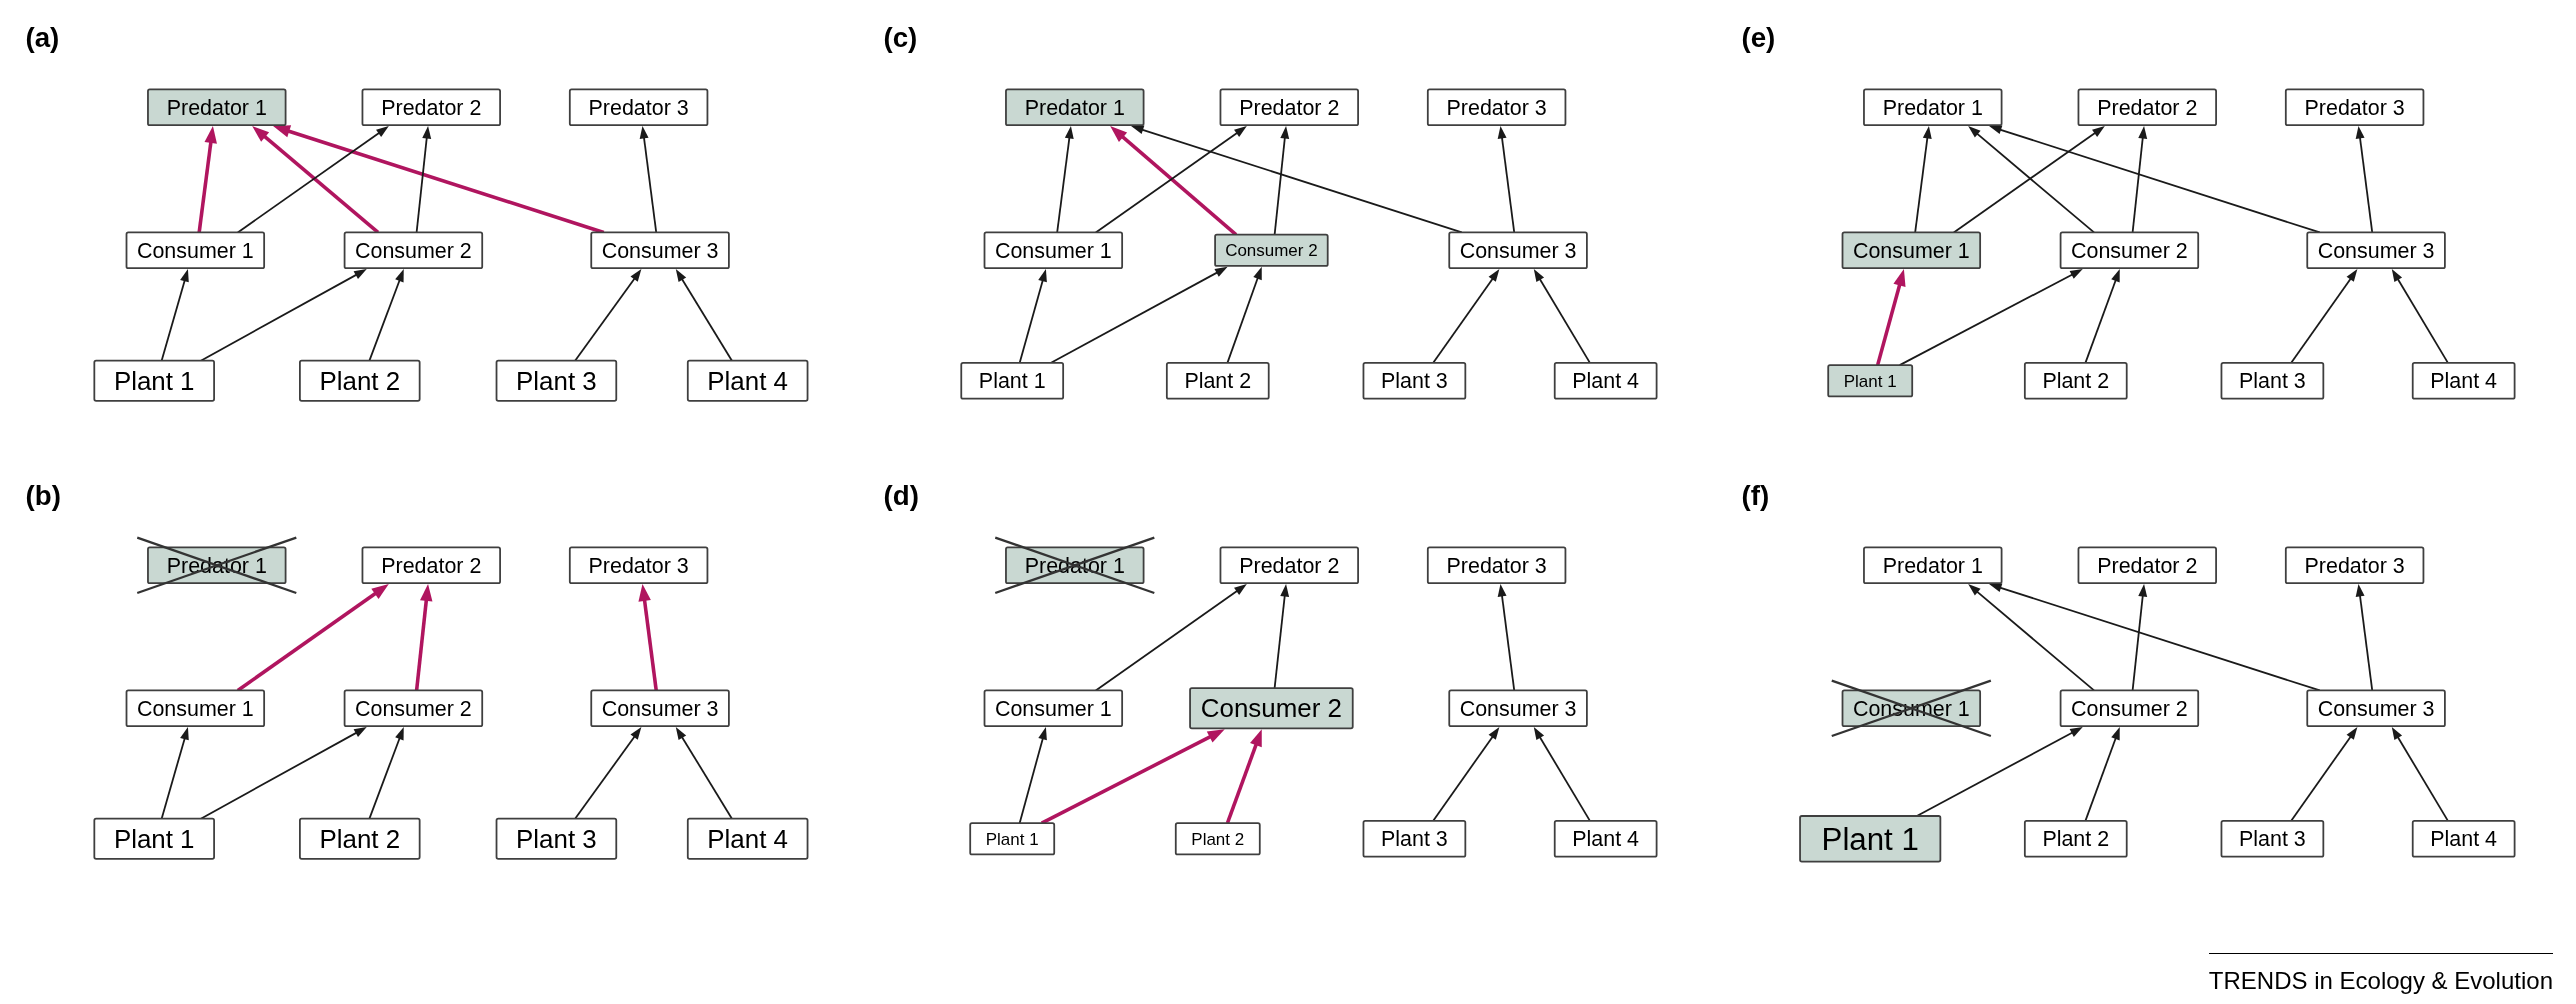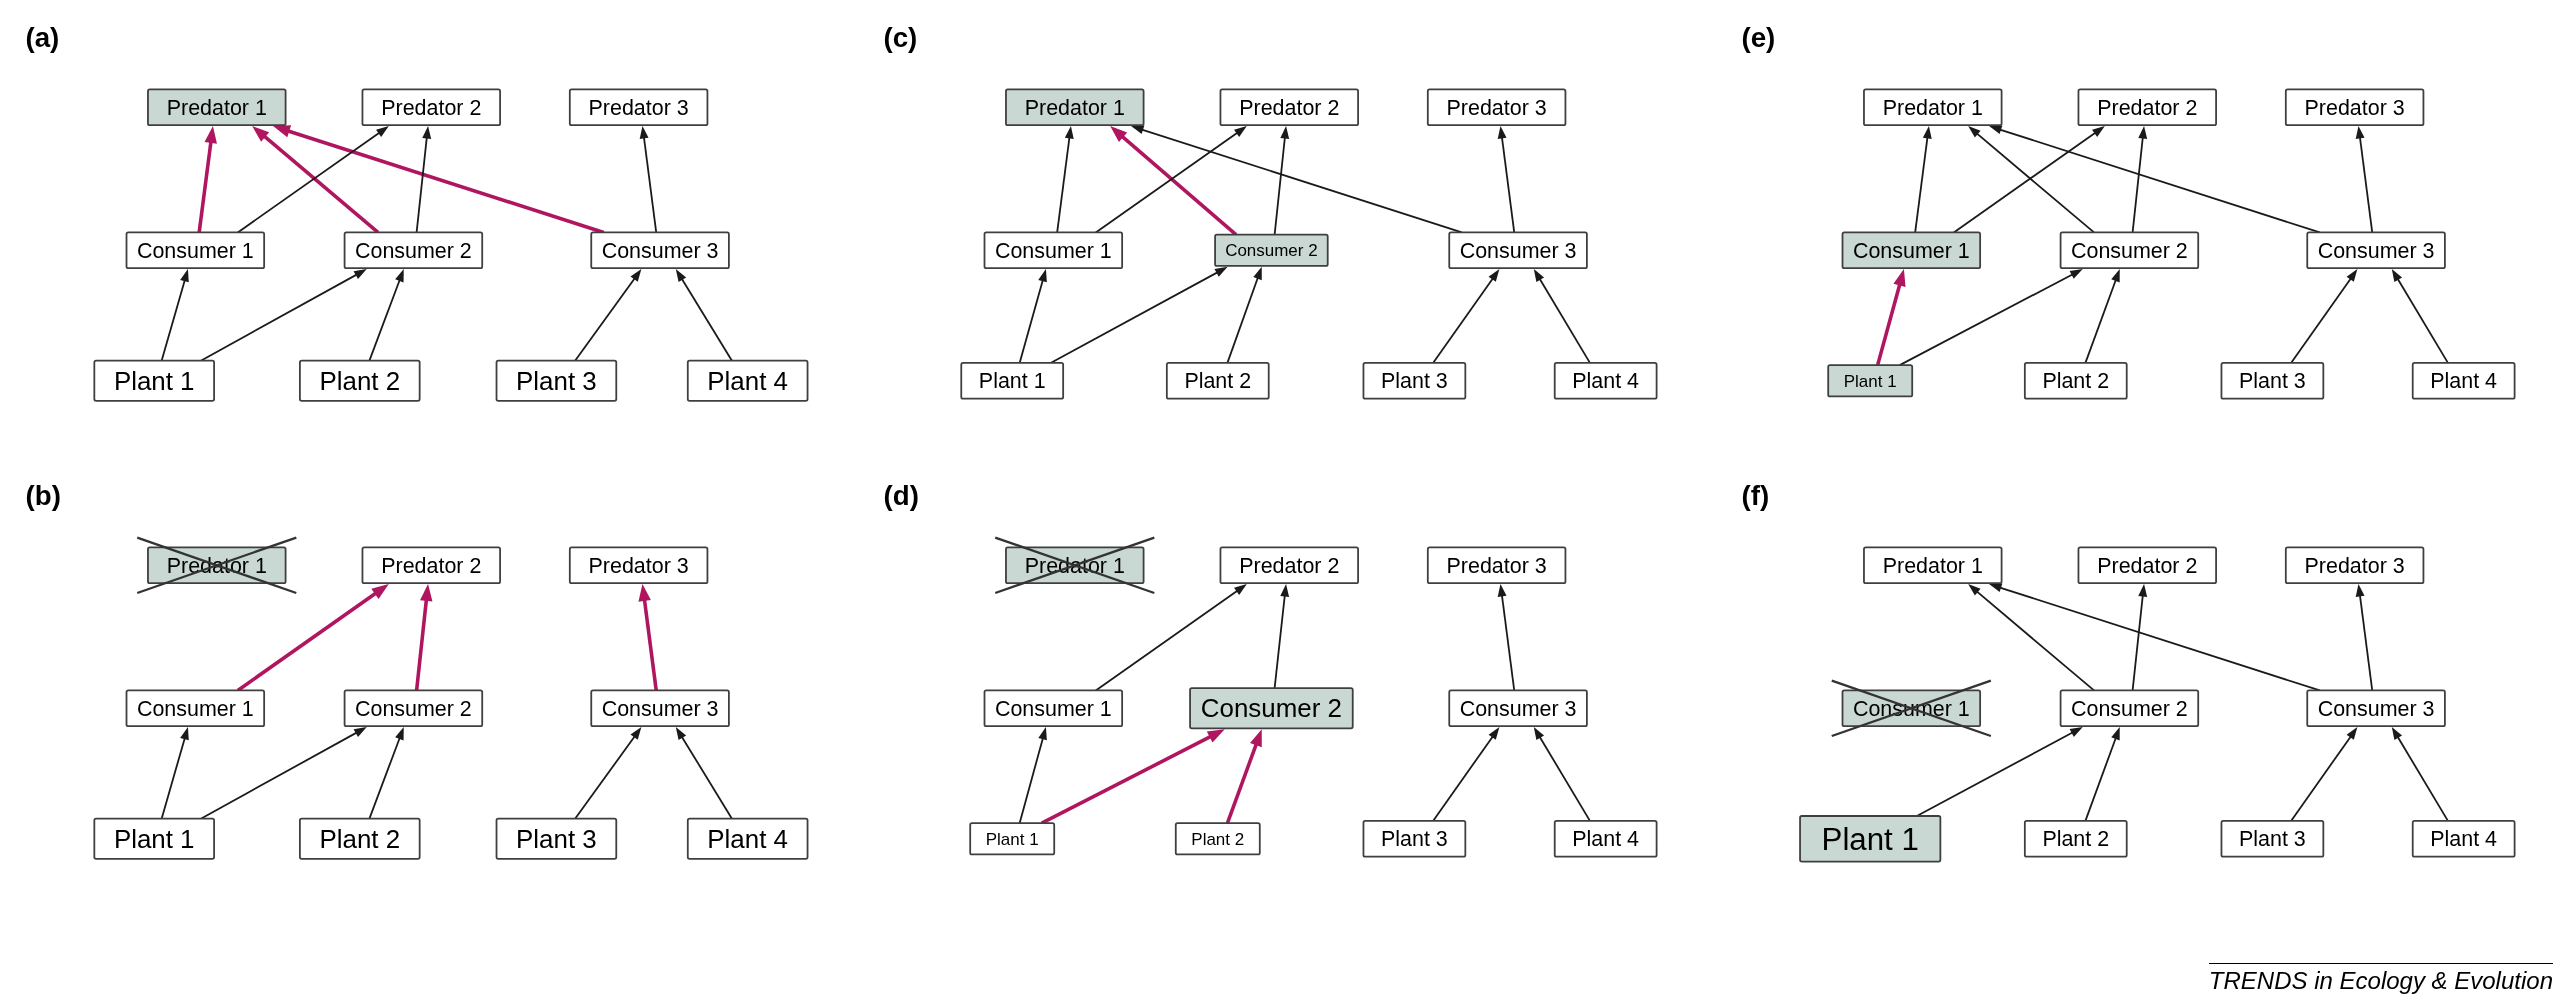--- a/index.html
+++ b/index.html
@@ -20,22 +20,21 @@
     display: grid;
     grid-template-columns: 858px 858px 858px;
     grid-template-rows: 458px 458px;
   }
   #panels svg { display: block; }
   #panels svg text { font-family: "Liberation Sans", sans-serif; }
   .credit { position: absolute; right: 23px; bottom: 9px; }
   .credit-text {
     display: inline-block;
     border-top: 1.8px solid #000;
-    padding-top: 3px;
-    font-style: italic;
+    padding-top: 13px;
     font-size: 24px;
     color: #000;
     font-family: "Liberation Sans", sans-serif;
   }
 </style>
 </head>
 <body>
 
 <div id="figure">
   <div id="panels">

